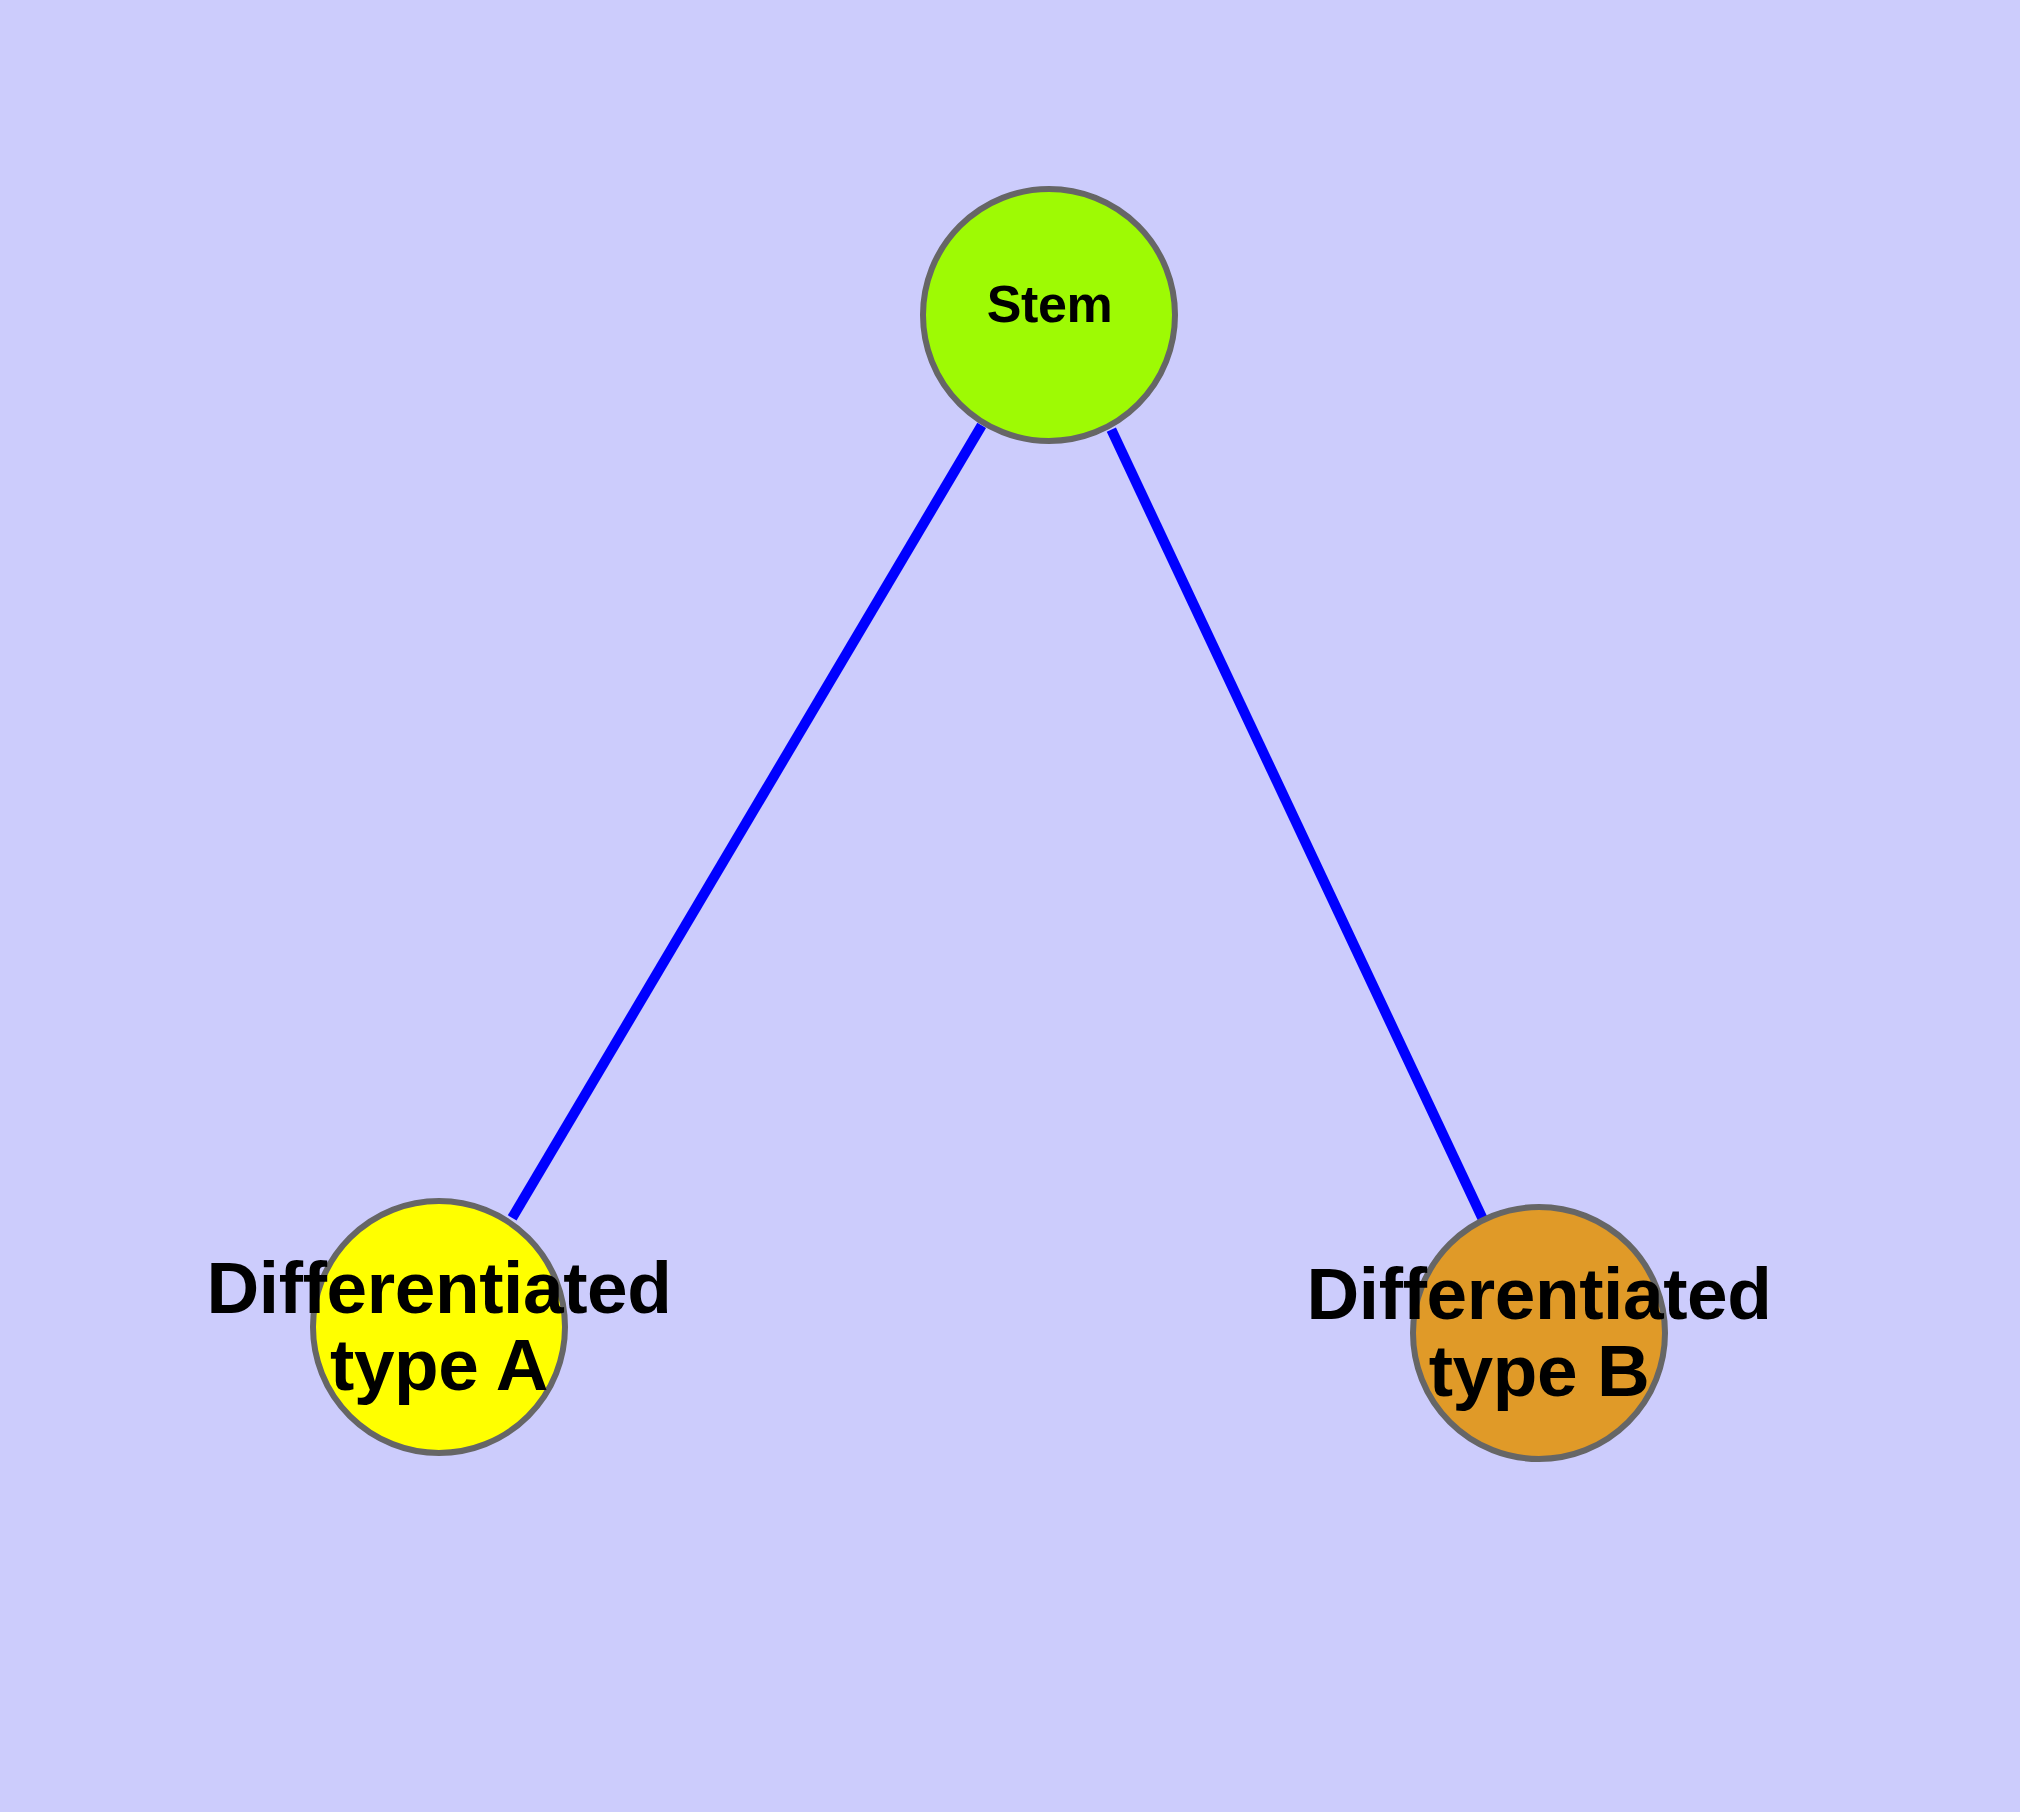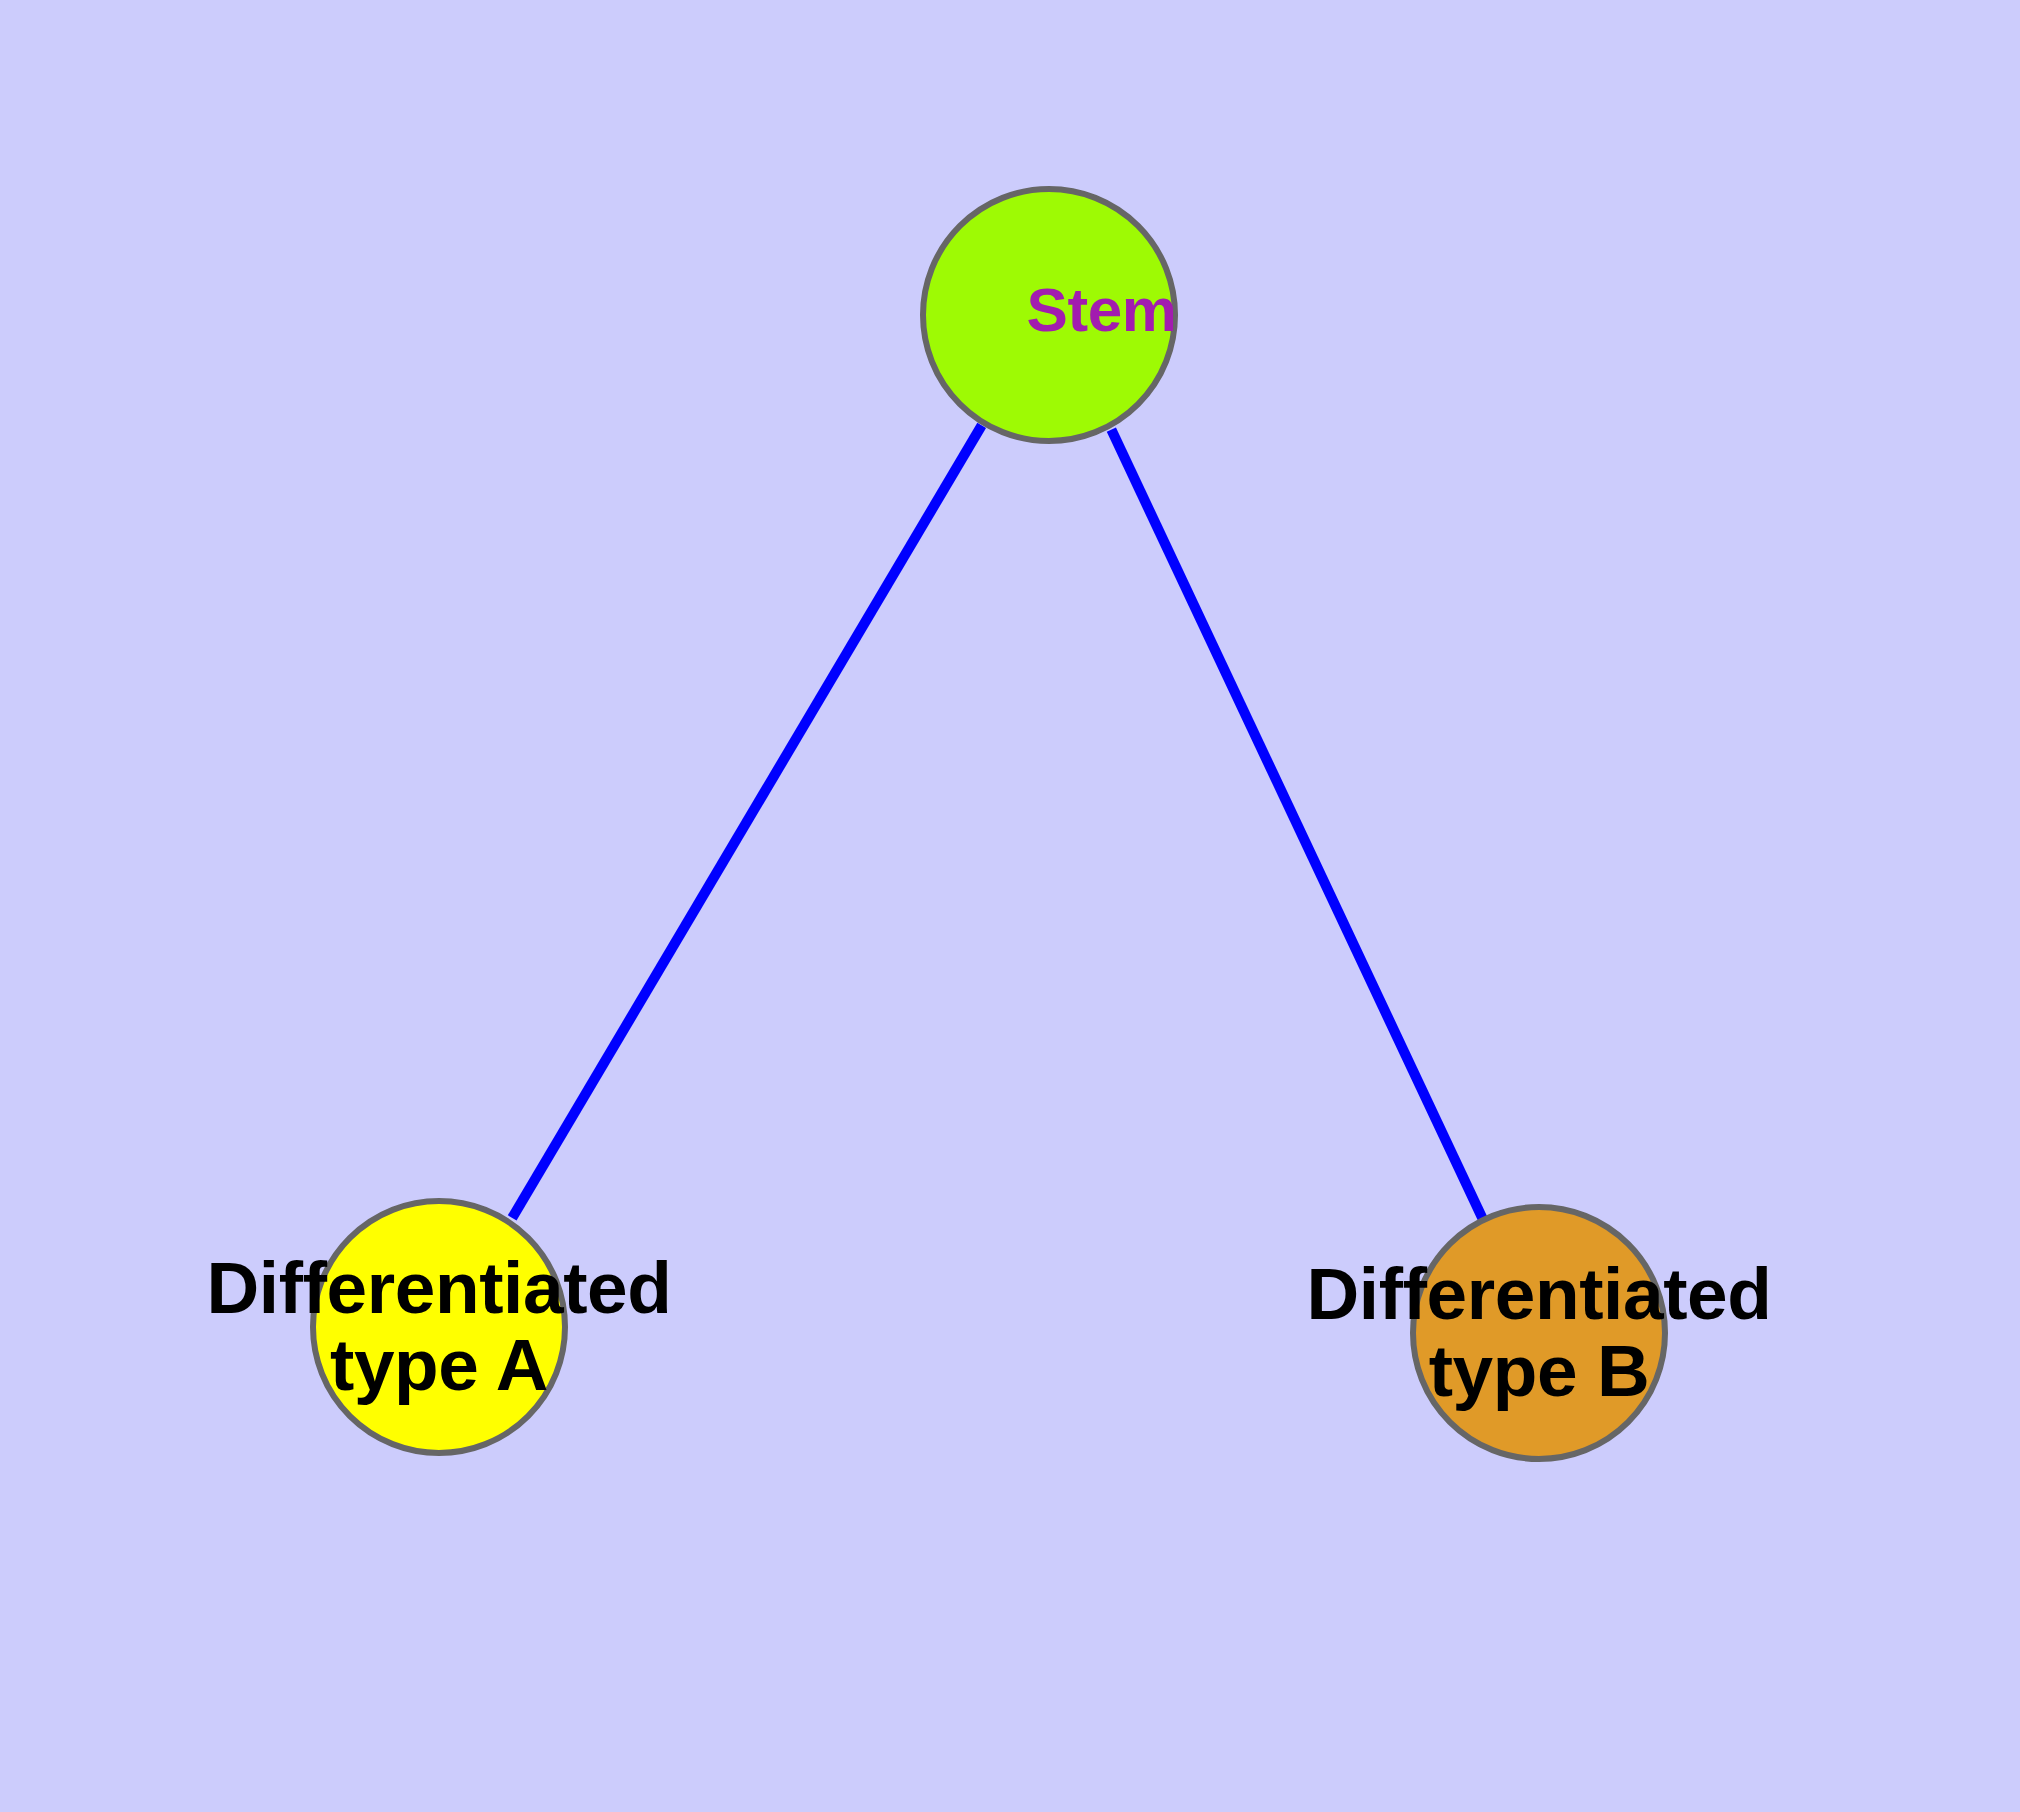--- a/index.html
+++ b/index.html
@@ -45,20 +45,20 @@
 
   <svg id="edge-layer" viewBox="0 0 2384 2138" width="2021" height="1812">
     <line class="graph-edge" x1="1158" y1="502" x2="604" y2="1437" stroke="#0000FF" stroke-width="12" stroke-linecap="butt"></line>
     <line class="graph-edge" x1="1311" y1="507" x2="1750" y2="1440" stroke="#0000FF" stroke-width="12" stroke-linecap="butt"></line>
   </svg>
 
   <div class="node" style="left: 920px; top: 186px; width: 258px; height: 258px; background: rgb(158, 250, 4); border: 6px solid rgb(102, 102, 102);"></div>
   <div class="node" style="left: 310px; top: 1198px; width: 258px; height: 258px; background: rgb(255, 255, 0); border: 6px solid rgb(102, 102, 102);"></div>
   <div class="node" style="left: 1410px; top: 1204px; width: 258px; height: 258px; background: rgb(224, 154, 40); border: 6px solid rgb(102, 102, 102);"></div>
 
-  <div class="node-label" style="font-size: 62px; color: #a21caf; width: 339px; left: 932px; top: 277px;">Stem</div>
+  <div class="node-label" style="font-size: 52px; color: #000000; width: 339px; left: 880px; top: 277px;">Stem</div>
   <div class="node-label" style="font-size: 73px; color: rgb(0, 0, 0); width: 644px; left: 117px; top: 1249px;">Differentiated
 type A</div>
   <div class="node-label" style="font-size: 73px; color: rgb(0, 0, 0); width: 644px; left: 1217px; top: 1255px;">Differentiated
 type B</div>
 
 </div>
 
 
 </body></html>

